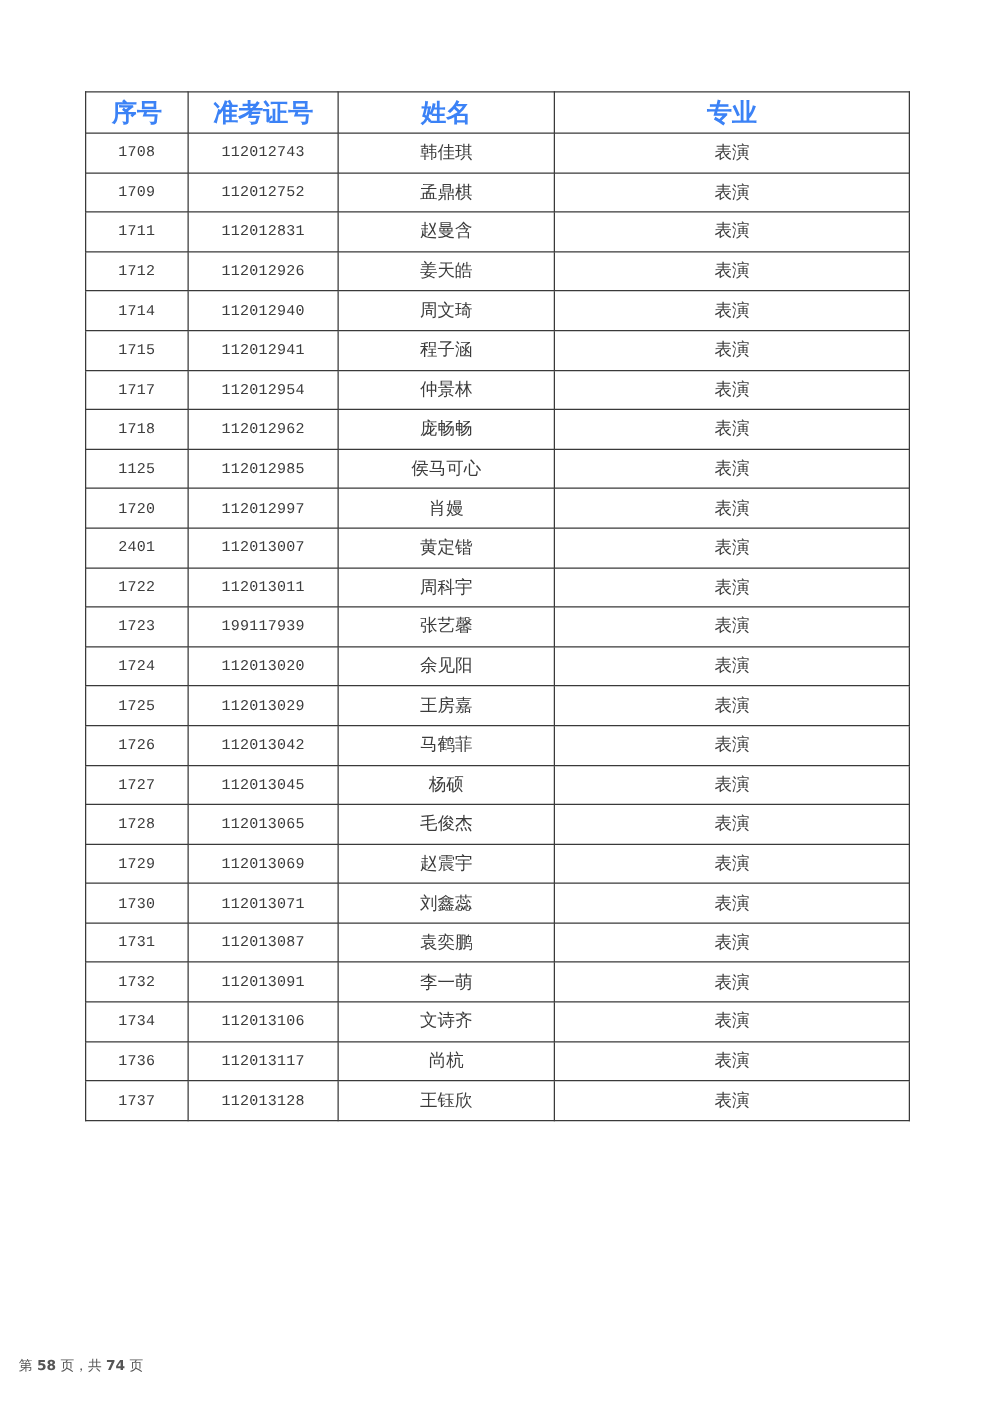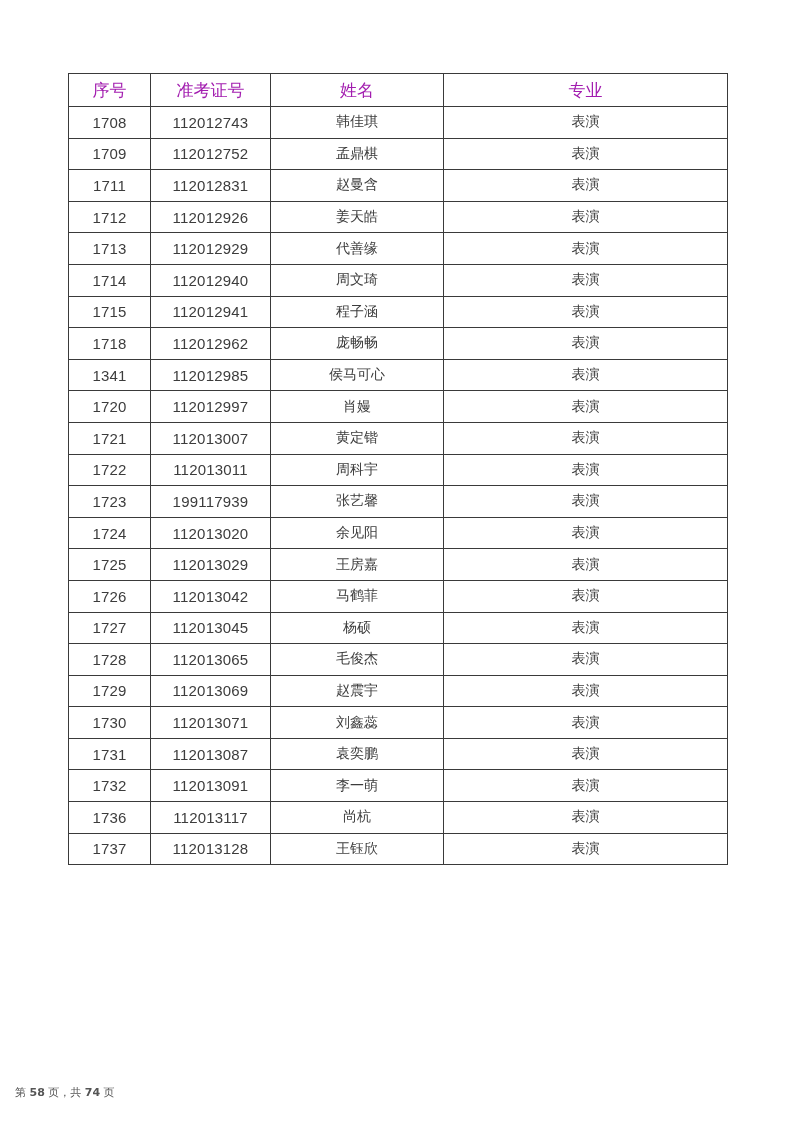--- a/index.html
+++ b/index.html
@@ -28,32 +28,32 @@
       border: 1px solid #3a3a3a;
       text-align: center;
       vertical-align: middle;
       padding: 0;
       overflow: hidden;
       white-space: nowrap;
     }
     .page-table th {
       height: 32px;
       font-family: "DejaVu Sans", "Liberation Sans", sans-serif;
-      font-weight: normal;
-      font-size: 17px;
-      color: #a21caf;
+      font-weight: bold;
+      font-size: 20px;
+      color: #3b82f6;
     }
     .page-table td {
       height: 30.6px;
       font-size: 14px;
       color: #3c3c3c;
     }
     .page-table td.num {
-      font-family: Liberation Sans, sans-serif;
-      font-size: 15px;
+      font-family: Liberation Mono, monospace;
+      font-size: 12px;
       letter-spacing: 0.2px;
     }
     .col-seq { width: 82px; }
     .col-id { width: 120px; }
     .col-name { width: 173px; }
     .col-major { width: 284px; }
     .footer {
       position: absolute;
       left: 15px;
       width: 800px;
@@ -105,57 +105,57 @@
         <td>赵曼含</td>
         <td>表演</td>
       </tr>
       <tr>
         <td class="num">1712</td>
         <td class="num">112012926</td>
         <td>姜天皓</td>
         <td>表演</td>
       </tr>
       <tr>
-        <td class="num">1713</td>
-        <td class="num">112012929</td>
-        <td>代善缘</td>
-        <td>表演</td>
-      </tr>
-      <tr>
         <td class="num">1714</td>
         <td class="num">112012940</td>
         <td>周文琦</td>
         <td>表演</td>
       </tr>
       <tr>
         <td class="num">1715</td>
         <td class="num">112012941</td>
         <td>程子涵</td>
         <td>表演</td>
       </tr>
       <tr>
+        <td class="num">1717</td>
+        <td class="num">112012954</td>
+        <td>仲景林</td>
+        <td>表演</td>
+      </tr>
+      <tr>
         <td class="num">1718</td>
         <td class="num">112012962</td>
         <td>庞畅畅</td>
         <td>表演</td>
       </tr>
       <tr>
-        <td class="num">1341</td>
+        <td class="num">1125</td>
         <td class="num">112012985</td>
         <td>侯马可心</td>
         <td>表演</td>
       </tr>
       <tr>
         <td class="num">1720</td>
         <td class="num">112012997</td>
         <td>肖嫚</td>
         <td>表演</td>
       </tr>
       <tr>
-        <td class="num">1721</td>
+        <td class="num">2401</td>
         <td class="num">112013007</td>
         <td>黄定锴</td>
         <td>表演</td>
       </tr>
       <tr>
         <td class="num">1722</td>
         <td class="num">112013011</td>
         <td>周科宇</td>
         <td>表演</td>
       </tr>
@@ -210,20 +210,26 @@
       <tr>
         <td class="num">1731</td>
         <td class="num">112013087</td>
         <td>袁奕鹏</td>
         <td>表演</td>
       </tr>
       <tr>
         <td class="num">1732</td>
         <td class="num">112013091</td>
         <td>李一萌</td>
+        <td>表演</td>
+      </tr>
+      <tr>
+        <td class="num">1734</td>
+        <td class="num">112013106</td>
+        <td>文诗齐</td>
         <td>表演</td>
       </tr>
       <tr>
         <td class="num">1736</td>
         <td class="num">112013117</td>
         <td>尚杭</td>
         <td>表演</td>
       </tr>
       <tr>
         <td class="num">1737</td>

